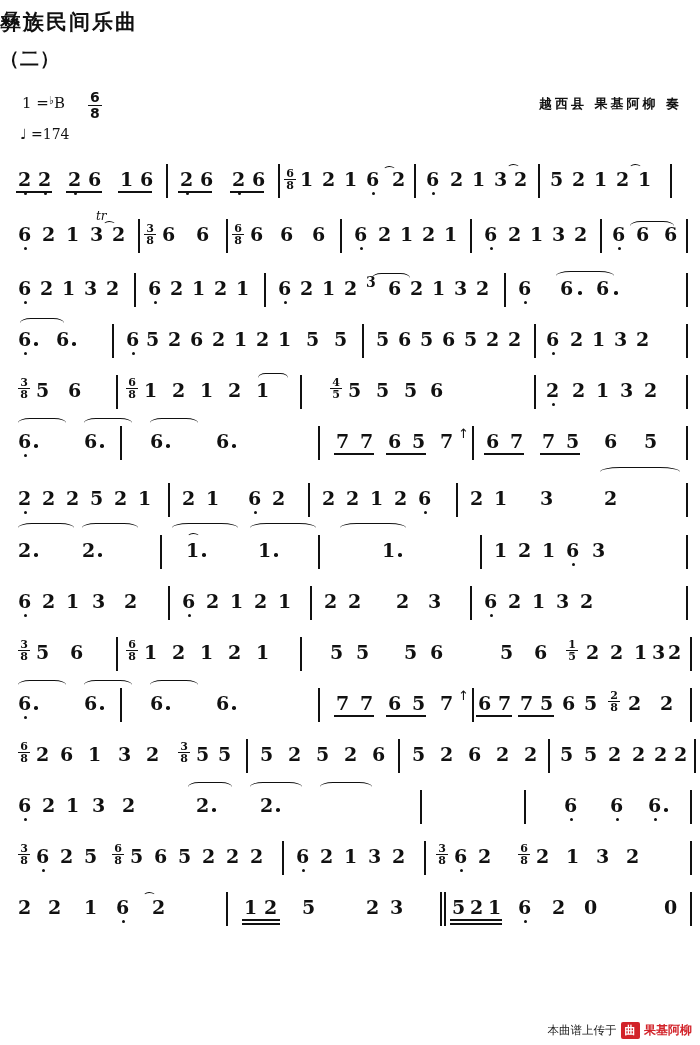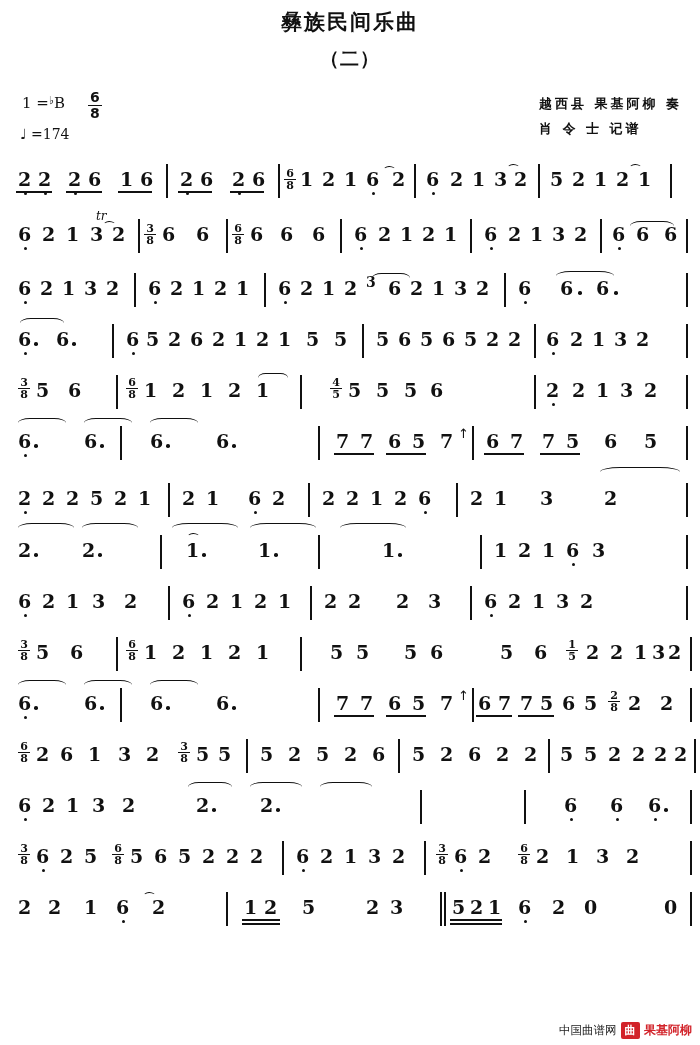--- a/index.html
+++ b/index.html
@@ -6,21 +6,21 @@
   body{
     width:700px;height:1045px;
     font-family:"DejaVu Sans","Liberation Sans",sans-serif;
     color:#111;
     position:relative;
     overflow:hidden;
   }
   .page{position:relative;width:700px;height:1045px;}
 
   
-  .title-block{text-align:center;padding-top:8px;}
+  .title-block{padding-top:8px;}
   .t1{font-family:"DejaVu Serif","Liberation Serif",serif;font-weight:bold;font-size:21px;letter-spacing:2px;}
   .t2{font-family:"DejaVu Serif","Liberation Serif",serif;font-weight:bold;font-size:25px;letter-spacing:14px;margin-top:6px;}
   .t3{font-family:"DejaVu Serif","Liberation Serif",serif;font-weight:bold;font-size:19px;margin-top:10px;letter-spacing:1px;}
 
   
   .hdr{position:relative;height:62px;margin-top:18px;}
   .key{position:absolute;left:22px;top:4px;font-size:15px;font-family:"DejaVu Serif","Liberation Serif",serif;}
   .key .sup{font-size:11px;vertical-align:top;}
   .meter{position:absolute;left:88px;top:0px;font-size:14px;text-align:center;line-height:1.05;}
   .meter .num{display:block;border-bottom:1.6px solid #111;padding:0 2px;font-weight:bold;}
@@ -68,21 +68,20 @@
     <div class="key">
       <span>1 =</span><span class="sup">♭</span><span>B</span>
     </div>
     <div class="meter">
       <span class="num">6</span>
       <span class="den">8</span>
     </div>
     <div class="tempo">♩ =174</div>
     <div class="credits">
       <div>越西县 果基阿柳 奏</div>
-      <div>肖     令     士 记谱</div>
     </div>
   </div>
 
   <div class="music">
 
     <div class="sysrow">
       <span class="note" style="left:18px;top:12px;">2</span>
         <span class="dotD" style="left:24px;top:34px;"></span>
       <span class="note" style="left:38px;top:12px;">2</span>
         <span class="dotD" style="left:44px;top:34px;"></span>
@@ -580,18 +579,18 @@
         <span class="dotD" style="left:524px;top:34px;"></span>
       <span class="note" style="left:552px;top:12px;">2</span>
       <span class="note" style="left:584px;top:12px;">0</span>
       <span class="note" style="left:664px;top:12px;">0</span>
       <span class="bar" style="left:690px;top:6px;height:34px;"></span>
     </div>
 
   </div>
 
   <div class="footer-note">
-    <span>中国曲谱网</span>
+    <span>本曲谱上传于</span>
     <span class="logo">曲</span>
     <span class="footer-site">果基阿柳</span>
   </div>
 
 </div>
 
 </body></html>

